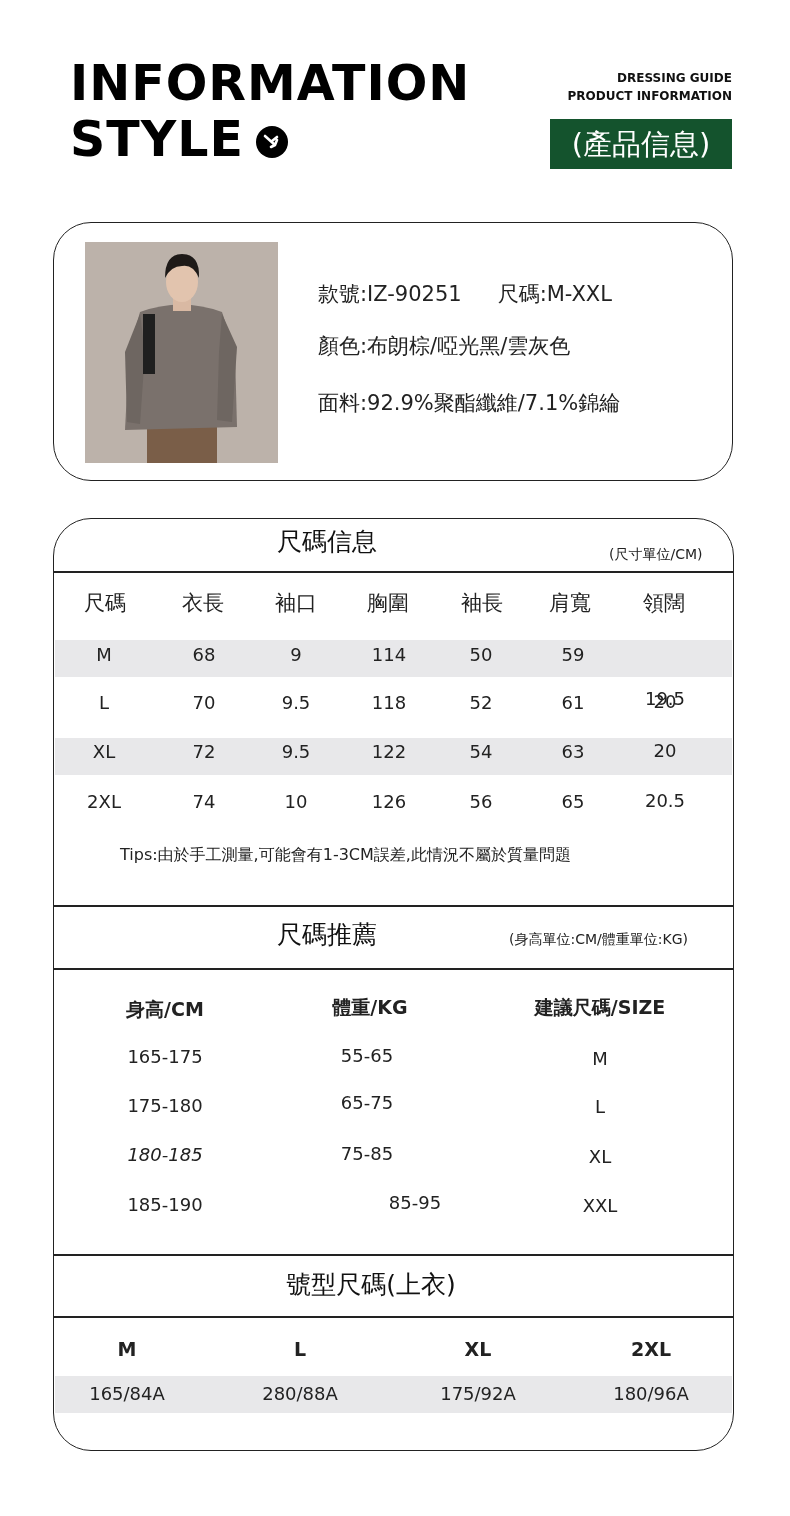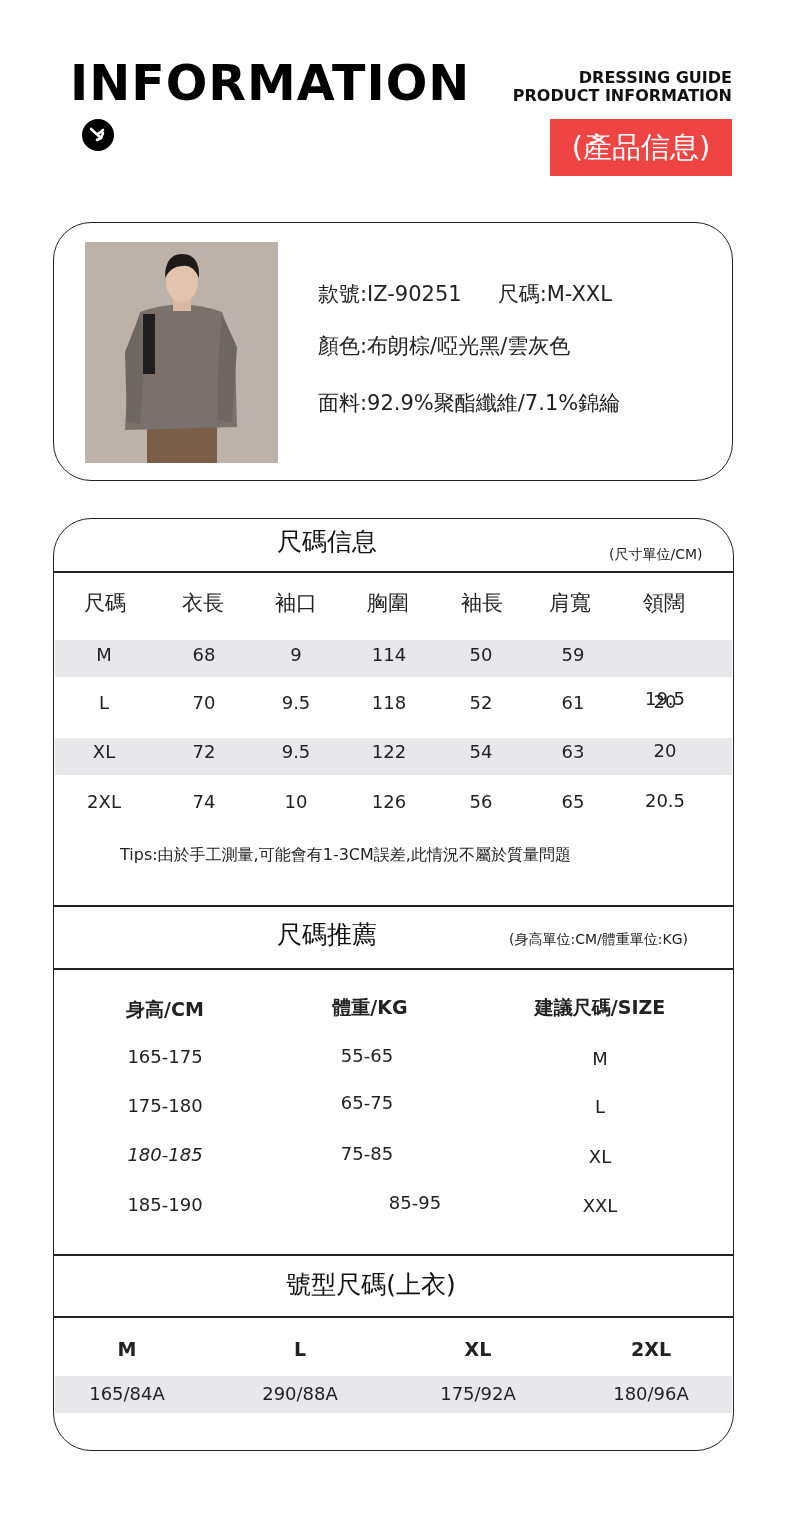--- a/index.html
+++ b/index.html
@@ -7,24 +7,24 @@
          font-family:"DejaVu Sans","Liberation Sans",sans-serif; color:#222; }
 
   
   .title-line { position:absolute; left:70px; font-family:"DejaVu Sans",sans-serif;
     font-weight:bold; font-size:49px; letter-spacing:1px; color:#000; line-height:1; }
   .t1 { top:59px; }
   .t2 { top:115px; display:flex; align-items:center; }
   .logo-badge { width:32px; height:32px; border-radius:50%; background:#000; margin-left:12px;
     display:flex; align-items:center; justify-content:center; margin-top:4px; }
   .guide { position:absolute; right:58px; text-align:right; font-weight:bold;
-    font-size:16px; line-height:18px; color:#111; }
+    font-size:12px; line-height:18px; color:#111; }
   .g1 { top:69px; } .g2 { top:87px; }
-  .cn-badge { position:absolute; left:550px; top:119px; width:182px; height:57px;
-    background:#ef4444; color:#fff; font-size:29px; display:flex; align-items:center;
+  .cn-badge { position:absolute; left:550px; top:119px; width:182px; height:50px;
+    background:#14532d; color:#fff; font-size:29px; display:flex; align-items:center;
     justify-content:center; line-height:1; }
 
   
   .card1 { position:absolute; left:53px; top:222px; width:680px; height:259px;
     border:1.5px solid #222; border-radius:38px; box-sizing:border-box; }
   .photo { position:absolute; left:85px; top:242px; width:193px; height:221px;
     background:#bfb5ad; overflow:hidden; }
   .info-line { position:absolute; left:318px; font-size:21px; color:#222; white-space:nowrap; }
   .i1 { top:280px; } .i2 { top:332px; } .i3 { top:389px; }
   .gap { display:inline-block; width:36px; }
@@ -39,20 +39,21 @@
   .cell { position:absolute; text-align:center; font-size:18px; color:#222; transform:translateX(-50%); white-space:nowrap; }
   .hdr { font-size:21px; }
   .bold { font-weight:bold; font-size:19px; }
   .tips { position:absolute; left:120px; top:845px; font-size:16px; color:#222; }
 </style>
 </head>
 <body>
 
 <div class="title-line t1">INFORMATION</div>
 <div class="title-line t2">
+  <span>STYLE</span>
   <span class="logo-badge">
     <svg width="20" height="20" viewBox="0 0 20 20">
       <path d="M3 4 L13 13 M13 13 L9 15 M13 13 L15 8 M10 9 L15 5" stroke="#fff" stroke-width="2.6" fill="none" stroke-linecap="round" stroke-linejoin="round"></path>
     </svg>
   </span>
 </div>
 <div class="guide g1">DRESSING GUIDE</div>
 <div class="guide g2">PRODUCT INFORMATION</div>
 <div class="cn-badge">(產品信息)</div>
 
@@ -179,16 +180,16 @@
 
 <div>
   <div class="cell bold" style="left:127px; top:1338px;">M</div>
   <div class="cell bold" style="left:300px; top:1338px;">L</div>
   <div class="cell bold" style="left:478px; top:1338px;">XL</div>
   <div class="cell bold" style="left:651px; top:1338px;">2XL</div>
 </div>
 <div class="band" style="top:1376px; height:37px;"></div>
 <div>
   <div class="cell" style="left:127px; top:1383px;">165/84A</div>
-  <div class="cell" style="left:300px; top:1383px;">290/88A</div>
+  <div class="cell" style="left:300px; top:1383px;">280/88A</div>
   <div class="cell" style="left:478px; top:1383px;">175/92A</div>
   <div class="cell" style="left:651px; top:1383px;">180/96A</div>
 </div>
 
 </body></html>

